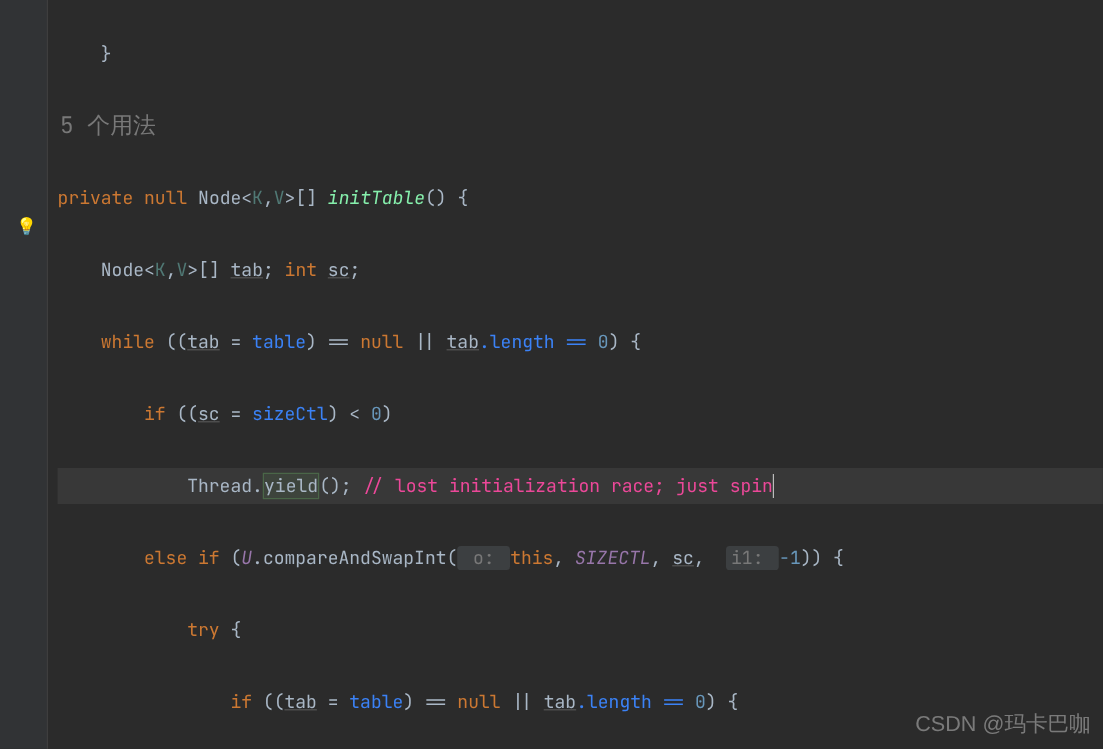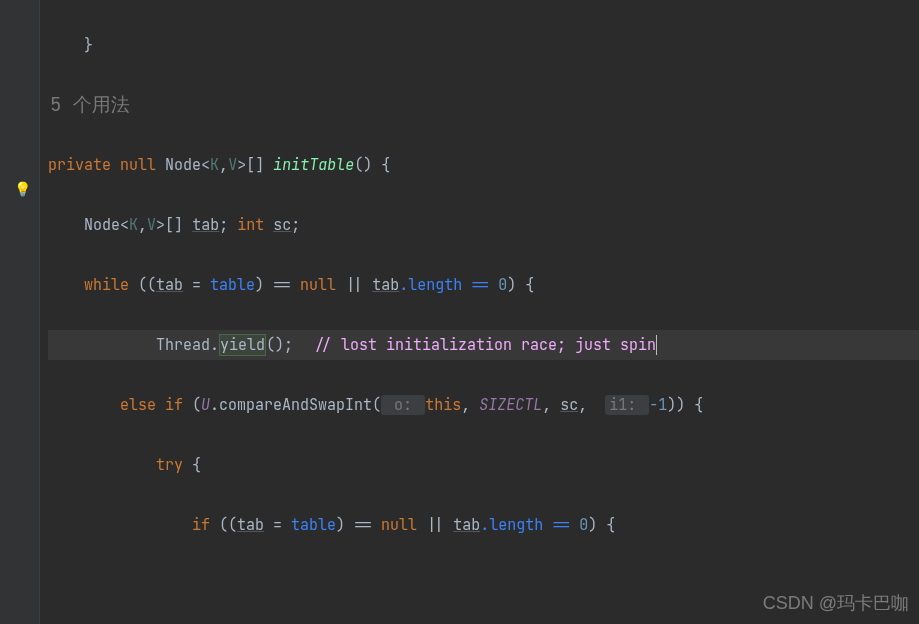--- a/index.html
+++ b/index.html
@@ -36,21 +36,21 @@
     }
     .usages {
       color: #787878;
       font-size: 19px;
       padding-left: 2px;
     }
     .kw { color: #cc7832; margin-top: 45px; }
     .gen { color: #507874; }
     .method { color: #86efac; font-style: italic; }
     .num { color: #6897bb; }
-    .comment { color: #f0abfc; margin-left: 12px; }
+    .comment { color: #ec4899; }
     .field { color: #3b82f6; }
     .param-hint {
       background: #3c3f41;
       color: #787878;
       border-radius: 3px;
       padding: 0 4px;
     }
     .static-italic { color: #9876aa; font-style: italic; }
     .underline { text-decoration: underline; text-decoration-color: #565656; }
     .yield-box {
@@ -85,20 +85,21 @@
 <div class="gutter">
   <span class="bulb">💡</span>
 </div>
 
 <div class="code-area">
 <div class="line">    }</div>
 <div class="line usages">5 个用法</div>
 <div class="line"><span class="kw">private</span> <span class="kw">null</span> <span>Node</span>&lt;<span class="gen">K</span>,<span class="gen">V</span>&gt;<span>[]</span> <span class="method">initTable</span><span>() {</span></div>
 <div class="line">    <span>Node</span>&lt;<span class="gen">K</span>,<span class="gen">V</span>&gt;<span>[] </span><span class="underline">tab</span><span>; </span><span class="kw">int</span> <span class="underline">sc</span><span>;</span></div>
 <div class="line">    <span class="kw">while</span><span> ((</span><span class="underline">tab</span><span> = </span><span class="field">table</span><span>) == </span><span class="kw">null</span><span> || </span><span class="underline">tab</span><span class="field">.length == </span><span class="num">0</span><span>) {</span></div>
+<div class="line">        <span class="kw">if</span><span> ((</span><span class="underline">sc</span><span> = </span><span class="field">sizeCtl</span><span>) &lt; </span><span class="num">0</span><span>)</span></div>
 <div class="line highlight-line">            <span>Thread.</span><span class="yield-box">yield</span><span>(); </span><span class="comment">// lost initialization race; just spin</span><span class="cursor"></span></div>
 <div class="line">        <span class="kw">else</span> <span class="kw">if</span><span> (</span><span class="static-italic">U</span><span>.compareAndSwapInt(</span><span class="param-hint"> o: </span><span class="kw">this</span><span>, </span><span class="static-italic">SIZECTL</span><span>, </span><span class="underline">sc</span><span>,  </span><span class="param-hint">i1: </span><span class="num">-1</span><span>)) {</span></div>
 <div class="line">            <span class="kw">try</span><span> {</span></div>
 <div class="line">                <span class="kw">if</span><span> ((</span><span class="underline">tab</span><span> = </span><span class="field">table</span><span>) == </span><span class="kw">null</span><span> || </span><span class="underline">tab</span><span class="field">.length == </span><span class="num">0</span><span>) {</span></div>
 
 
 
 
 
 

